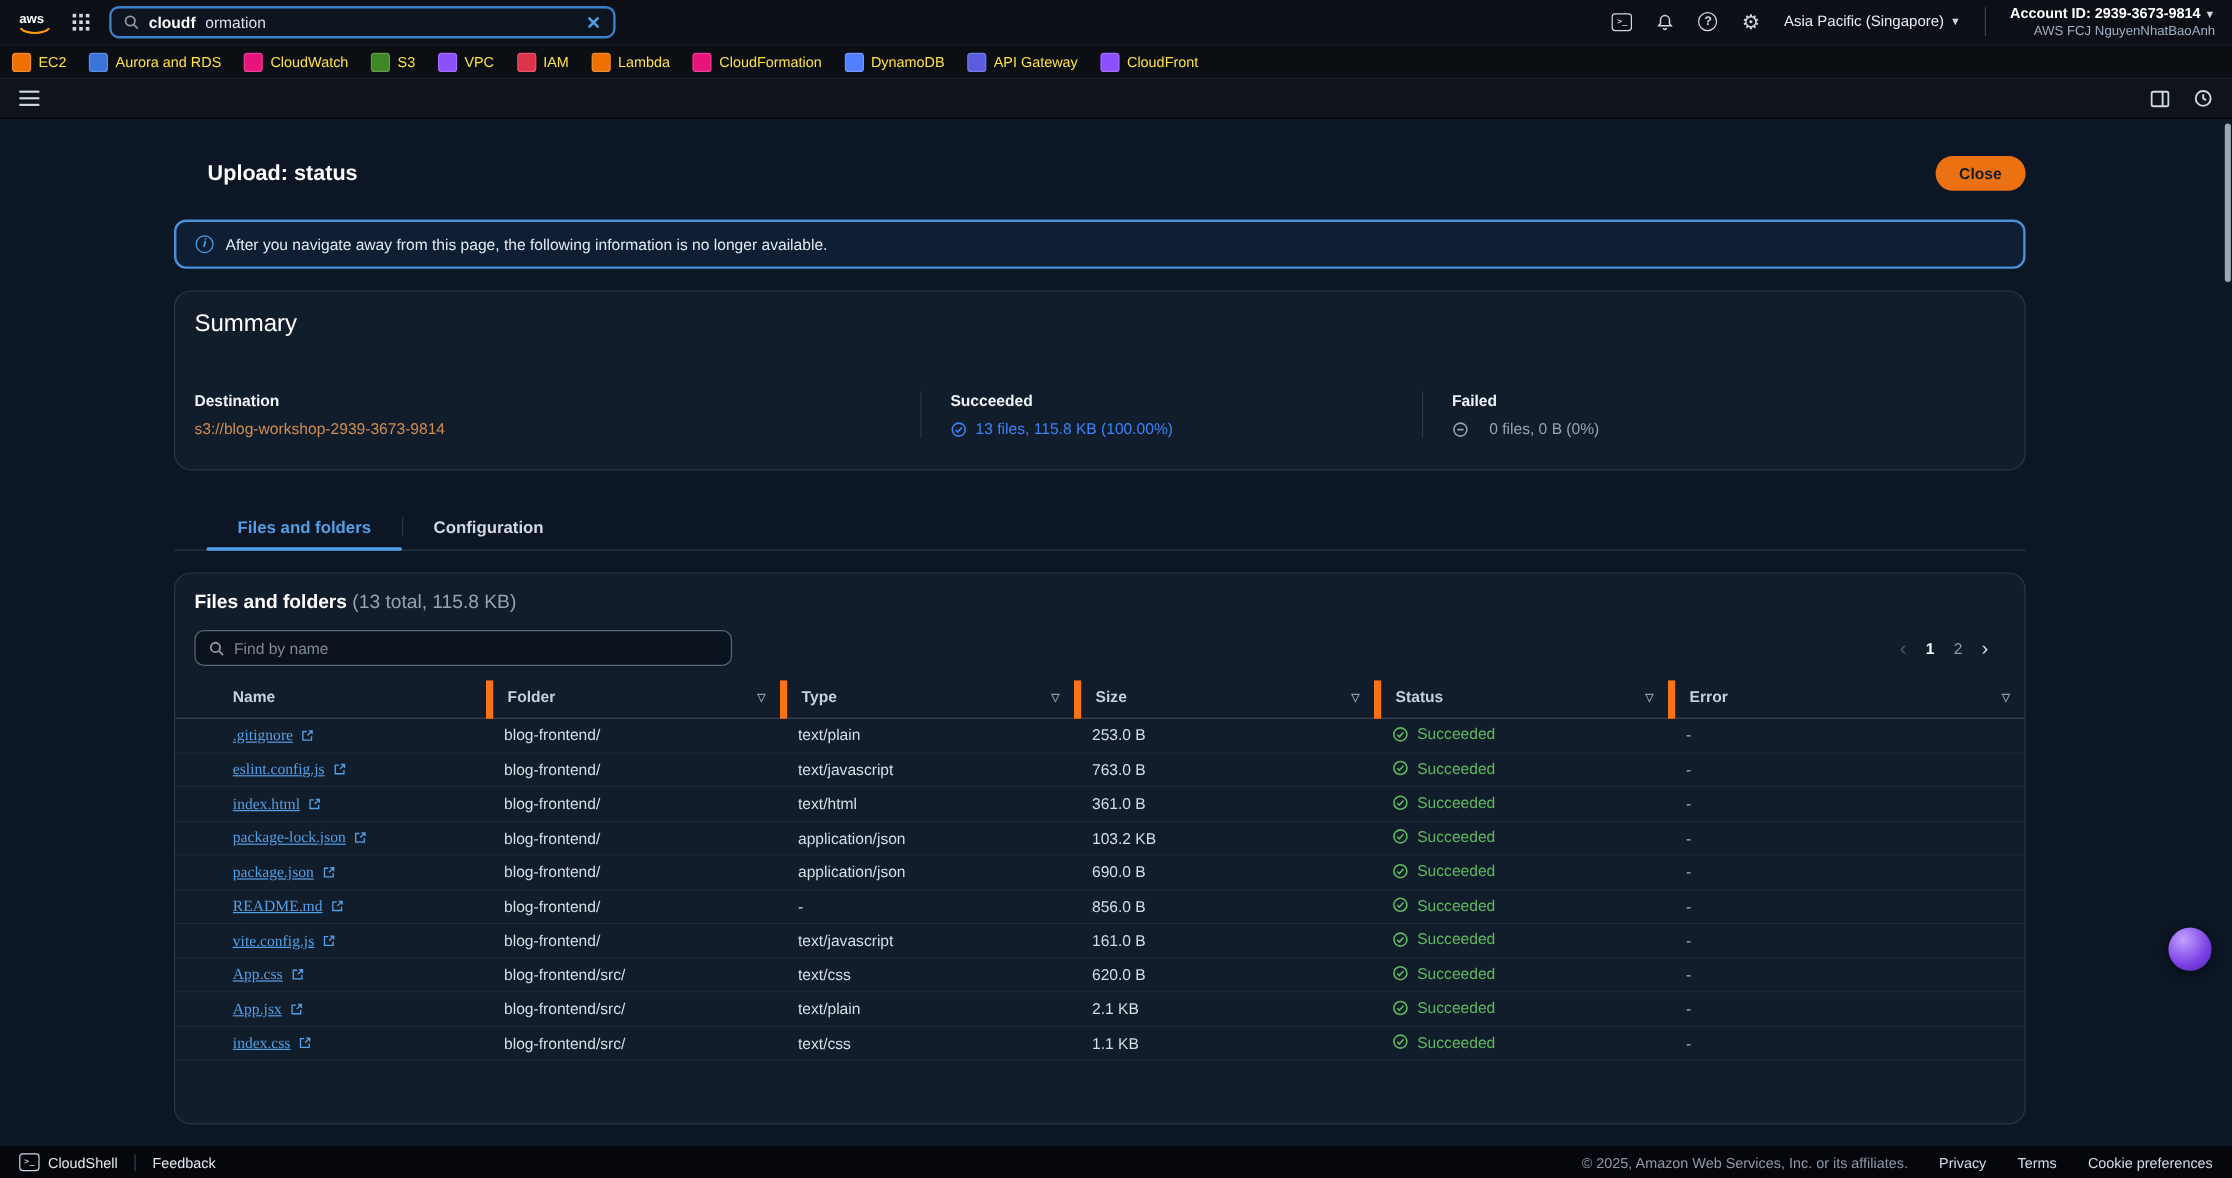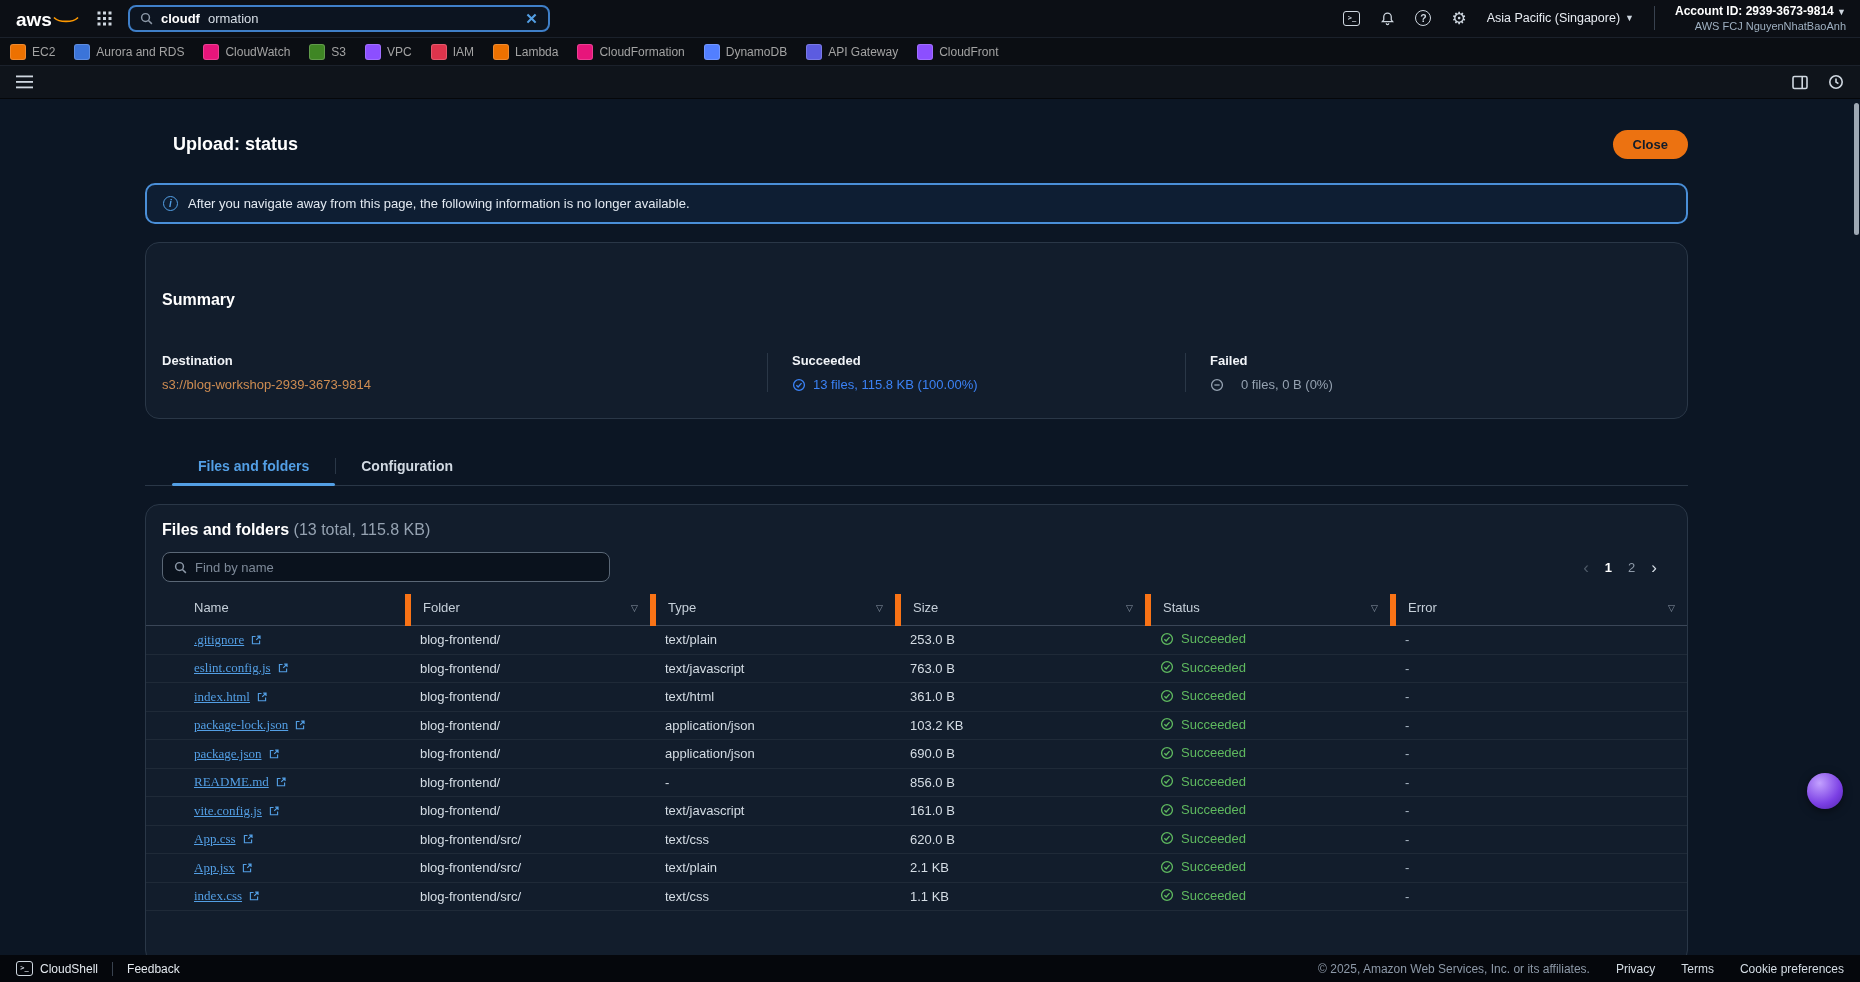--- a/index.html
+++ b/index.html
@@ -7,22 +7,22 @@
   body {
     font-family:"Liberation Sans", sans-serif;
     background:#0c1624; color:#e8ecf2;
     position:relative; overflow:hidden; font-size:13px;
   }
   svg { display:block; }
 
   
   .topnav { height:38px; background:#0c0f15; border-bottom:1px solid #1b212b;
     display:flex; align-items:center; padding:0 14px; gap:16px; }
-  .aws-logo { color:#fff; font-weight:bold; font-size:19px; line-height:1;
-    display:flex; flex-direction:row; align-items:center; gap:1px; padding:2px 2px 0; }
+  .aws-logo { color:#fff; font-weight:bold; font-size:11px; line-height:1;
+    display:flex; flex-direction:column; align-items:flex-start; gap:1px; padding:2px 2px 0; }
   .icon-btn { color:#cfd7e0; display:flex; align-items:center; justify-content:center; cursor:pointer; }
   .console-search { width:422px; height:27px; border:2px solid #3f7fc8; border-radius:8px;
     background:#0c1420; display:flex; align-items:center; gap:8px; padding:0 10px; font-size:13px; }
   .console-search .mag { color:#8d99a8; }
   .search-typed { font-weight:bold; color:#ffffff; }
   .search-rest { color:#d7dee6;text-align:center; }
   .clear-x { margin-left:auto; color:#539fe5; font-size:15px; font-weight:bold; cursor:pointer; }
   .topnav-right { margin-left:auto; display:flex; align-items:center; gap:20px; }
   .term-ic { width:17px; height:15px; border:1.6px solid #cfd7e0; border-radius:3px;
     color:#cfd7e0; font-size:7px; font-family:"DejaVu Sans Mono",monospace; font-weight:bold;
@@ -33,21 +33,21 @@
   .region { font-size:12.5px; color:#e8ecf2; display:flex; align-items:center; gap:5px; cursor:pointer; }
   .vert-div { width:1px; height:24px; background:#39424f; }
   .account { text-align:right; line-height:1.3; cursor:pointer; }
   .account .aid { font-size:12px; font-weight:bold; color:#ffffff; }
   .account .aname { font-size:11px; color:#9fb0c1; }
   .caret { font-size:9px; color:#cfd7e0; }
 
   
   .favbar { height:28px; background:#0b0e13; border-bottom:1px solid #1b212b;
     display:flex; align-items:center; padding:0 10px; gap:19px; font-size:12px; }
-  .fav { display:flex; align-items:center; gap:6px; cursor:pointer; color:#a3a3a3; }
+  .fav { display:flex; align-items:center; gap:6px; cursor:pointer; color:#fde047; }
   .fav-ic { width:16px; height:16px; border-radius:3px; flex:none;
     box-shadow: inset 0 0 0 1px rgba(255,255,255,.18); }
 
   
   .subbar { height:33px; background:#0f141b; border-bottom:1px solid #05070a;
     display:flex; align-items:center; padding:0 16px; }
   .subbar-right { margin-left:auto; display:flex; align-items:center; gap:20px; }
 
   
   .content { position:absolute; top:100px; bottom:27px; left:0; right:0; background:#0c1624; }
@@ -59,21 +59,21 @@
     font-family:"Liberation Sans",sans-serif; }
 
   .alert { margin-top:24px; border:2px solid #4a8fd8; border-radius:10px; background:#0e1e33;
     padding:11px 16px; display:flex; align-items:center; gap:10px; font-size:13px; color:#e2e9f1; }
   .info-icon { width:15px; height:15px; border:1.6px solid #539fe5; border-radius:50%;
     color:#539fe5; font-size:10px; font-weight:bold; font-style:italic;
     display:inline-flex; align-items:center; justify-content:center; flex:none; }
 
   .card { background:#121d2c; border:1px solid #2a3747; border-radius:14px; }
   .summary-card { margin-top:18px; padding:16px 16px 26px; }
-  .sum-heading { font-size:16px; font-weight:bold; color:#fff; margin-bottom:16px;margin-top:32px; }
+  .sum-heading { font-size:20px; font-weight:normal; color:#fff; margin-bottom:16px; }
   .sum-grid { display:grid; grid-template-columns:605px 418px 1fr; }
   .sum-col { padding-right:24px;margin-top:28px; }
   .sum-col + .sum-col { border-left:1px solid #2a3747; padding-left:24px; }
   .sum-label { font-weight:bold; font-size:13px; color:#f1f4f8; margin-bottom:9px; }
   .sum-value { font-size:13px; }
   .dest-link { color:#cf8d52; text-decoration:none; cursor:pointer; }
   .success-line { color:#3b82f6; display:flex; align-items:center; gap:7px; }
   .failed-line { color:#95a2b1; display:flex; align-items:center; gap:17px; }
 
   .tabs { margin-top:30px; display:flex; border-bottom:1px solid #2a3747; padding-left:27px; }
@@ -96,21 +96,21 @@
     color:#e8ecf2; font-size:13px; font-family:"Liberation Sans",sans-serif; }
   .find-box input::placeholder { color:#7d8998; }
   .pager { margin-left:auto; display:flex; align-items:center; gap:16px; font-size:13px; padding-right:14px; }
   .pager .arrow { font-size:17px; line-height:1; cursor:pointer; }
   .pager .prev { color:#4e5a68; }
   .pager .next { color:#d5dde5; }
   .pager .pg { color:#8d99a8; cursor:pointer; }
   .pager .pg.current { color:#ffffff; font-weight:bold; }
 
   table { width:100%; border-collapse:collapse; font-size:13px; table-layout:fixed; }
-  thead th { text-align:left; font-weight:normal; color:#c6d0da; padding:6px 12px 10px;
+  thead th { text-align:left; font-weight:bold; color:#c6d0da; padding:6px 12px 10px;
     border-bottom:1px solid #3a4657; }
   thead th + th { border-left:6px solid #f97316; }
   th .th-inner { display:flex; align-items:center; }
   th .filter { margin-left:auto; color:#8d99a8; font-size:9px; cursor:pointer; }
   tbody td { padding:5px 12px; border-bottom:1px solid #1f2a38; color:#d5dde5;
     white-space:nowrap; overflow:hidden; }
   td.c-first, th.c-first { padding-left:48px; }
   .file-link { color:#539fe5; text-decoration:underline; display:inline-flex;
     align-items:center; gap:6px; cursor:pointer;font-family:Liberation Serif, serif; }
   .ext { width:12px; height:12px; color:#539fe5; flex:none; }

